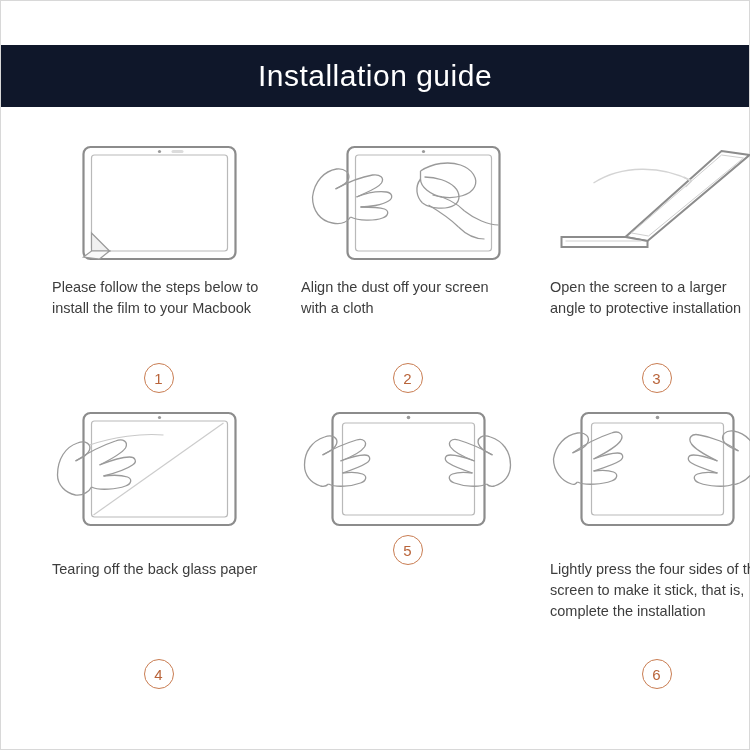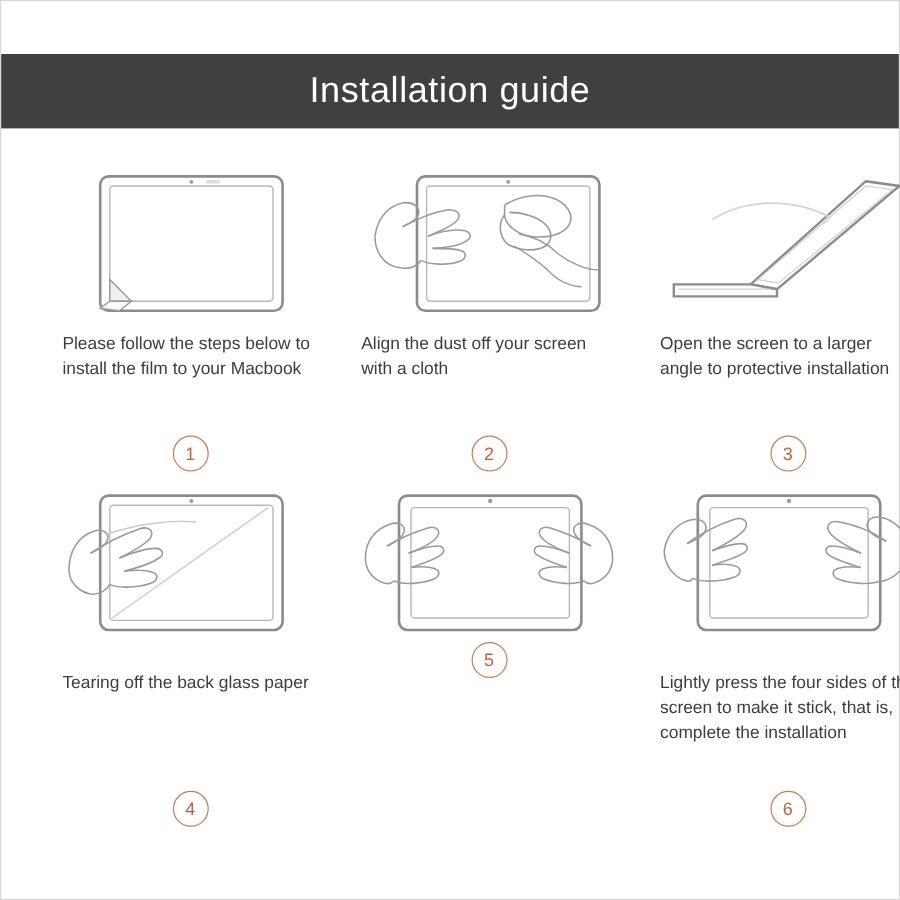--- a/index.html
+++ b/index.html
@@ -22,21 +22,21 @@
     border: 1px solid #d8d8d8;
     background: #ffffff;
   }
   
   .header {
     position: absolute;
     left: 0;
     top: 44px;
     width: 748px;
     height: 62px;
-    background: #404040;
+    background: #0f172a;
     display: flex;
     align-items: center;
     justify-content: center;
   }
   .header-title {
     color: #ffffff;
     font-size: 30px;
     font-weight: normal;
     letter-spacing: 0.5px;
   }

